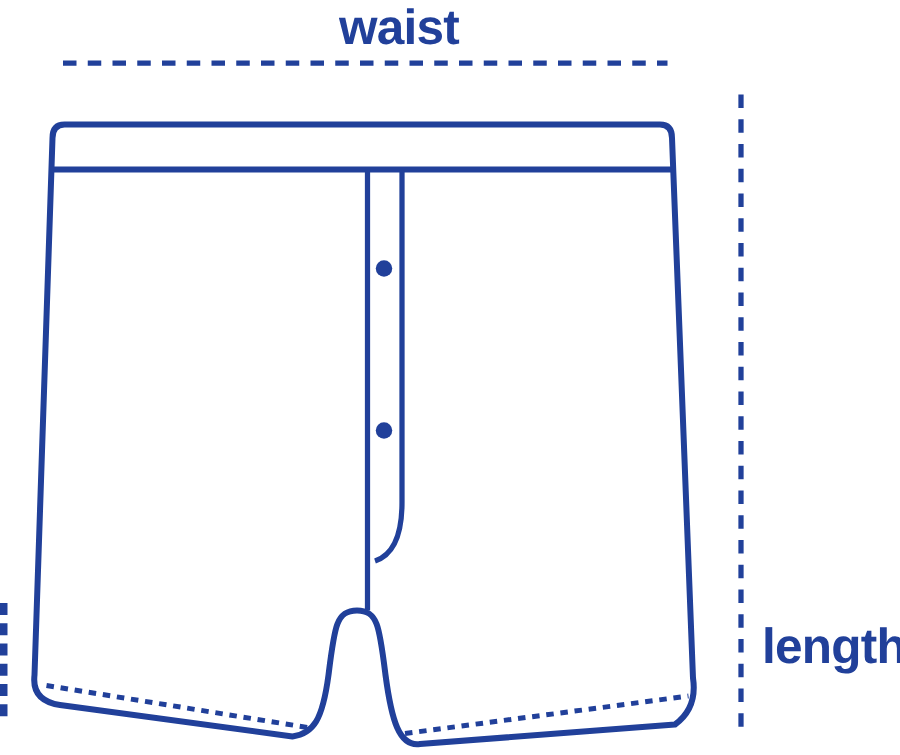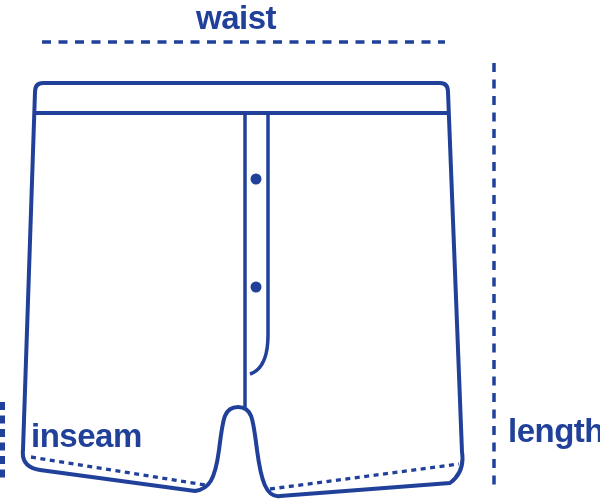--- a/index.html
+++ b/index.html
@@ -43,21 +43,21 @@
   .diagram-svg .button    { fill: var(--line); stroke: none; }
   .measure-label {
     position: absolute;
     color: var(--label-text);
     font-weight: bold;
     font-size: 33px;
     line-height: 1;
     letter-spacing: -0.5px;
     white-space: nowrap;
   }
-  .label-waist  { left: 166px; top: 1px; width: 140px; text-align: center; }
+  .label-waist  { left: 166px; top: 1px; width: 140px; text-align: right; }
   .label-inseam { left: 31px;  top: 419px; }
   .label-length { left: 508px; top: 414px; }
 </style>
 </head>
 <body>
 
 <div class="canvas">
 
   <svg class="diagram-svg" viewBox="0 0 600 503" aria-hidden="true">
 
@@ -90,17 +90,16 @@
 
     <circle class="button" cx="256" cy="179" r="5.5"></circle>
     <circle class="button" cx="256" cy="287" r="5.5"></circle>
 
     <path class="stroke hemdash" d="M 31 457 L 205 485"></path>
     <path class="stroke hemdash" d="M 270 489 L 459 464"></path>
   </svg>
 
   <div class="measure-label label-waist">waist</div>
 
-  <div class="measure-label label-inseam">inseam</div>
 
   <div class="measure-label label-length">length</div>
 
 </div>
 
 </body></html>

